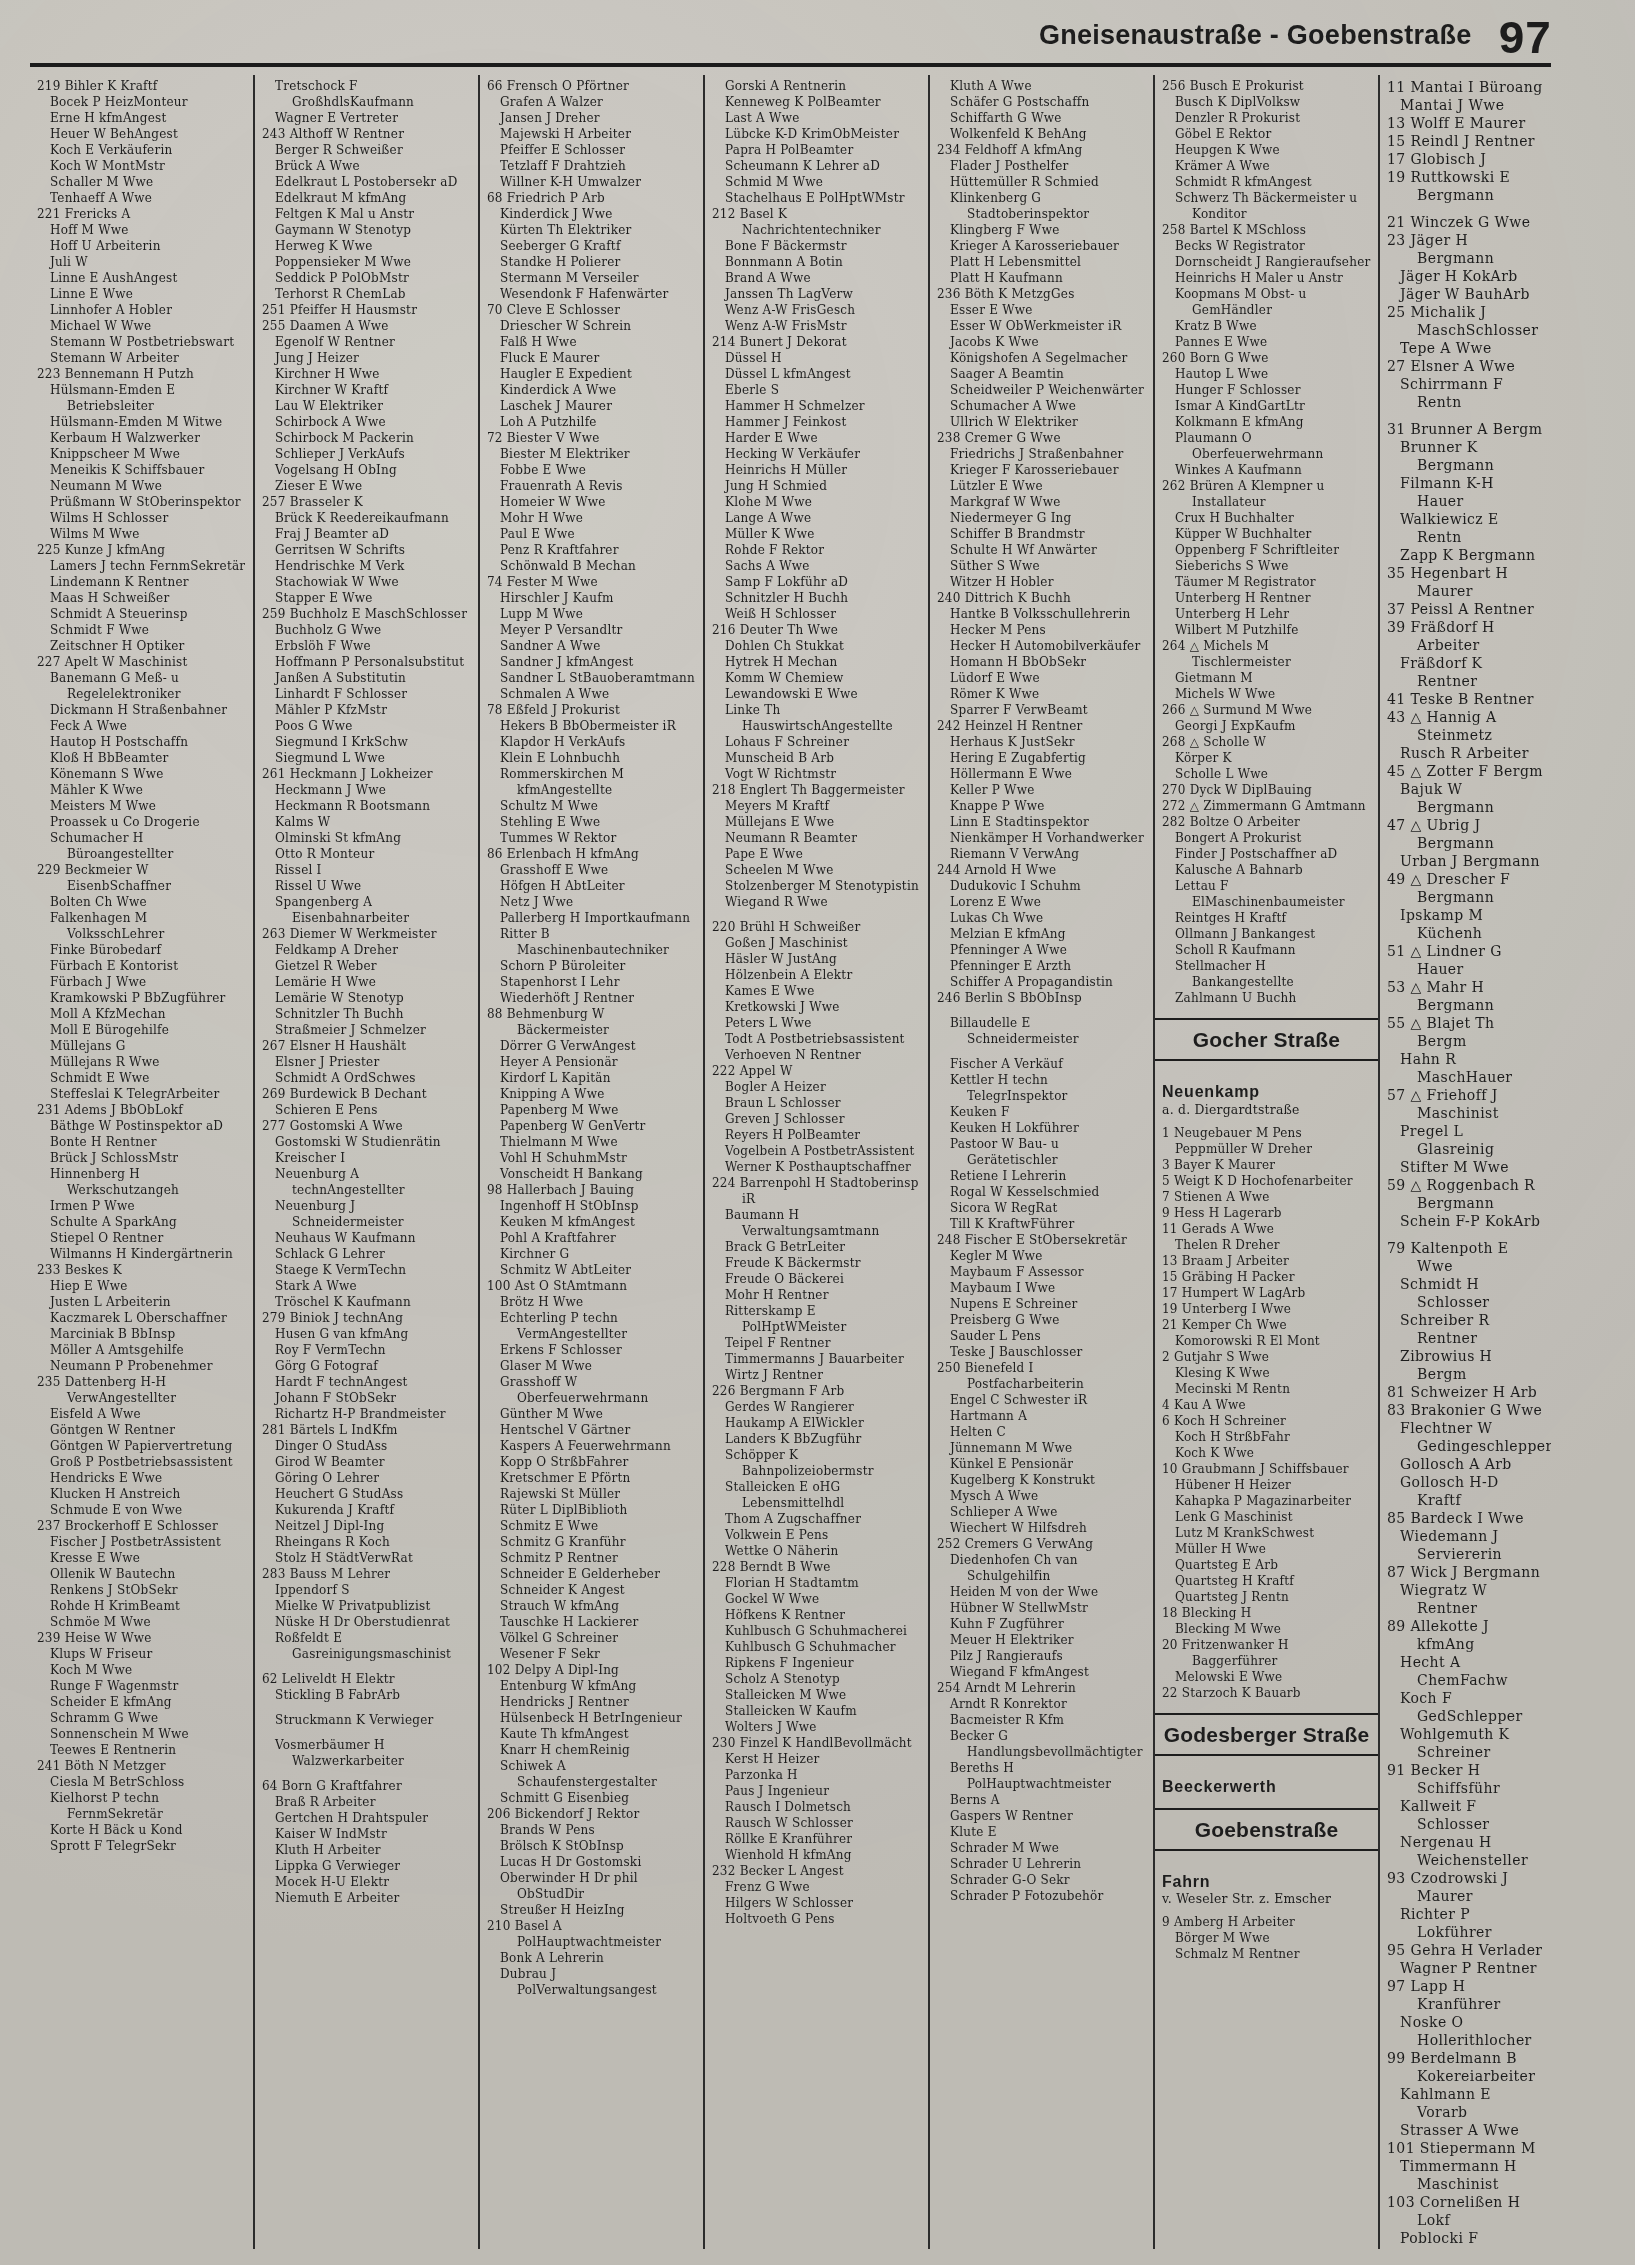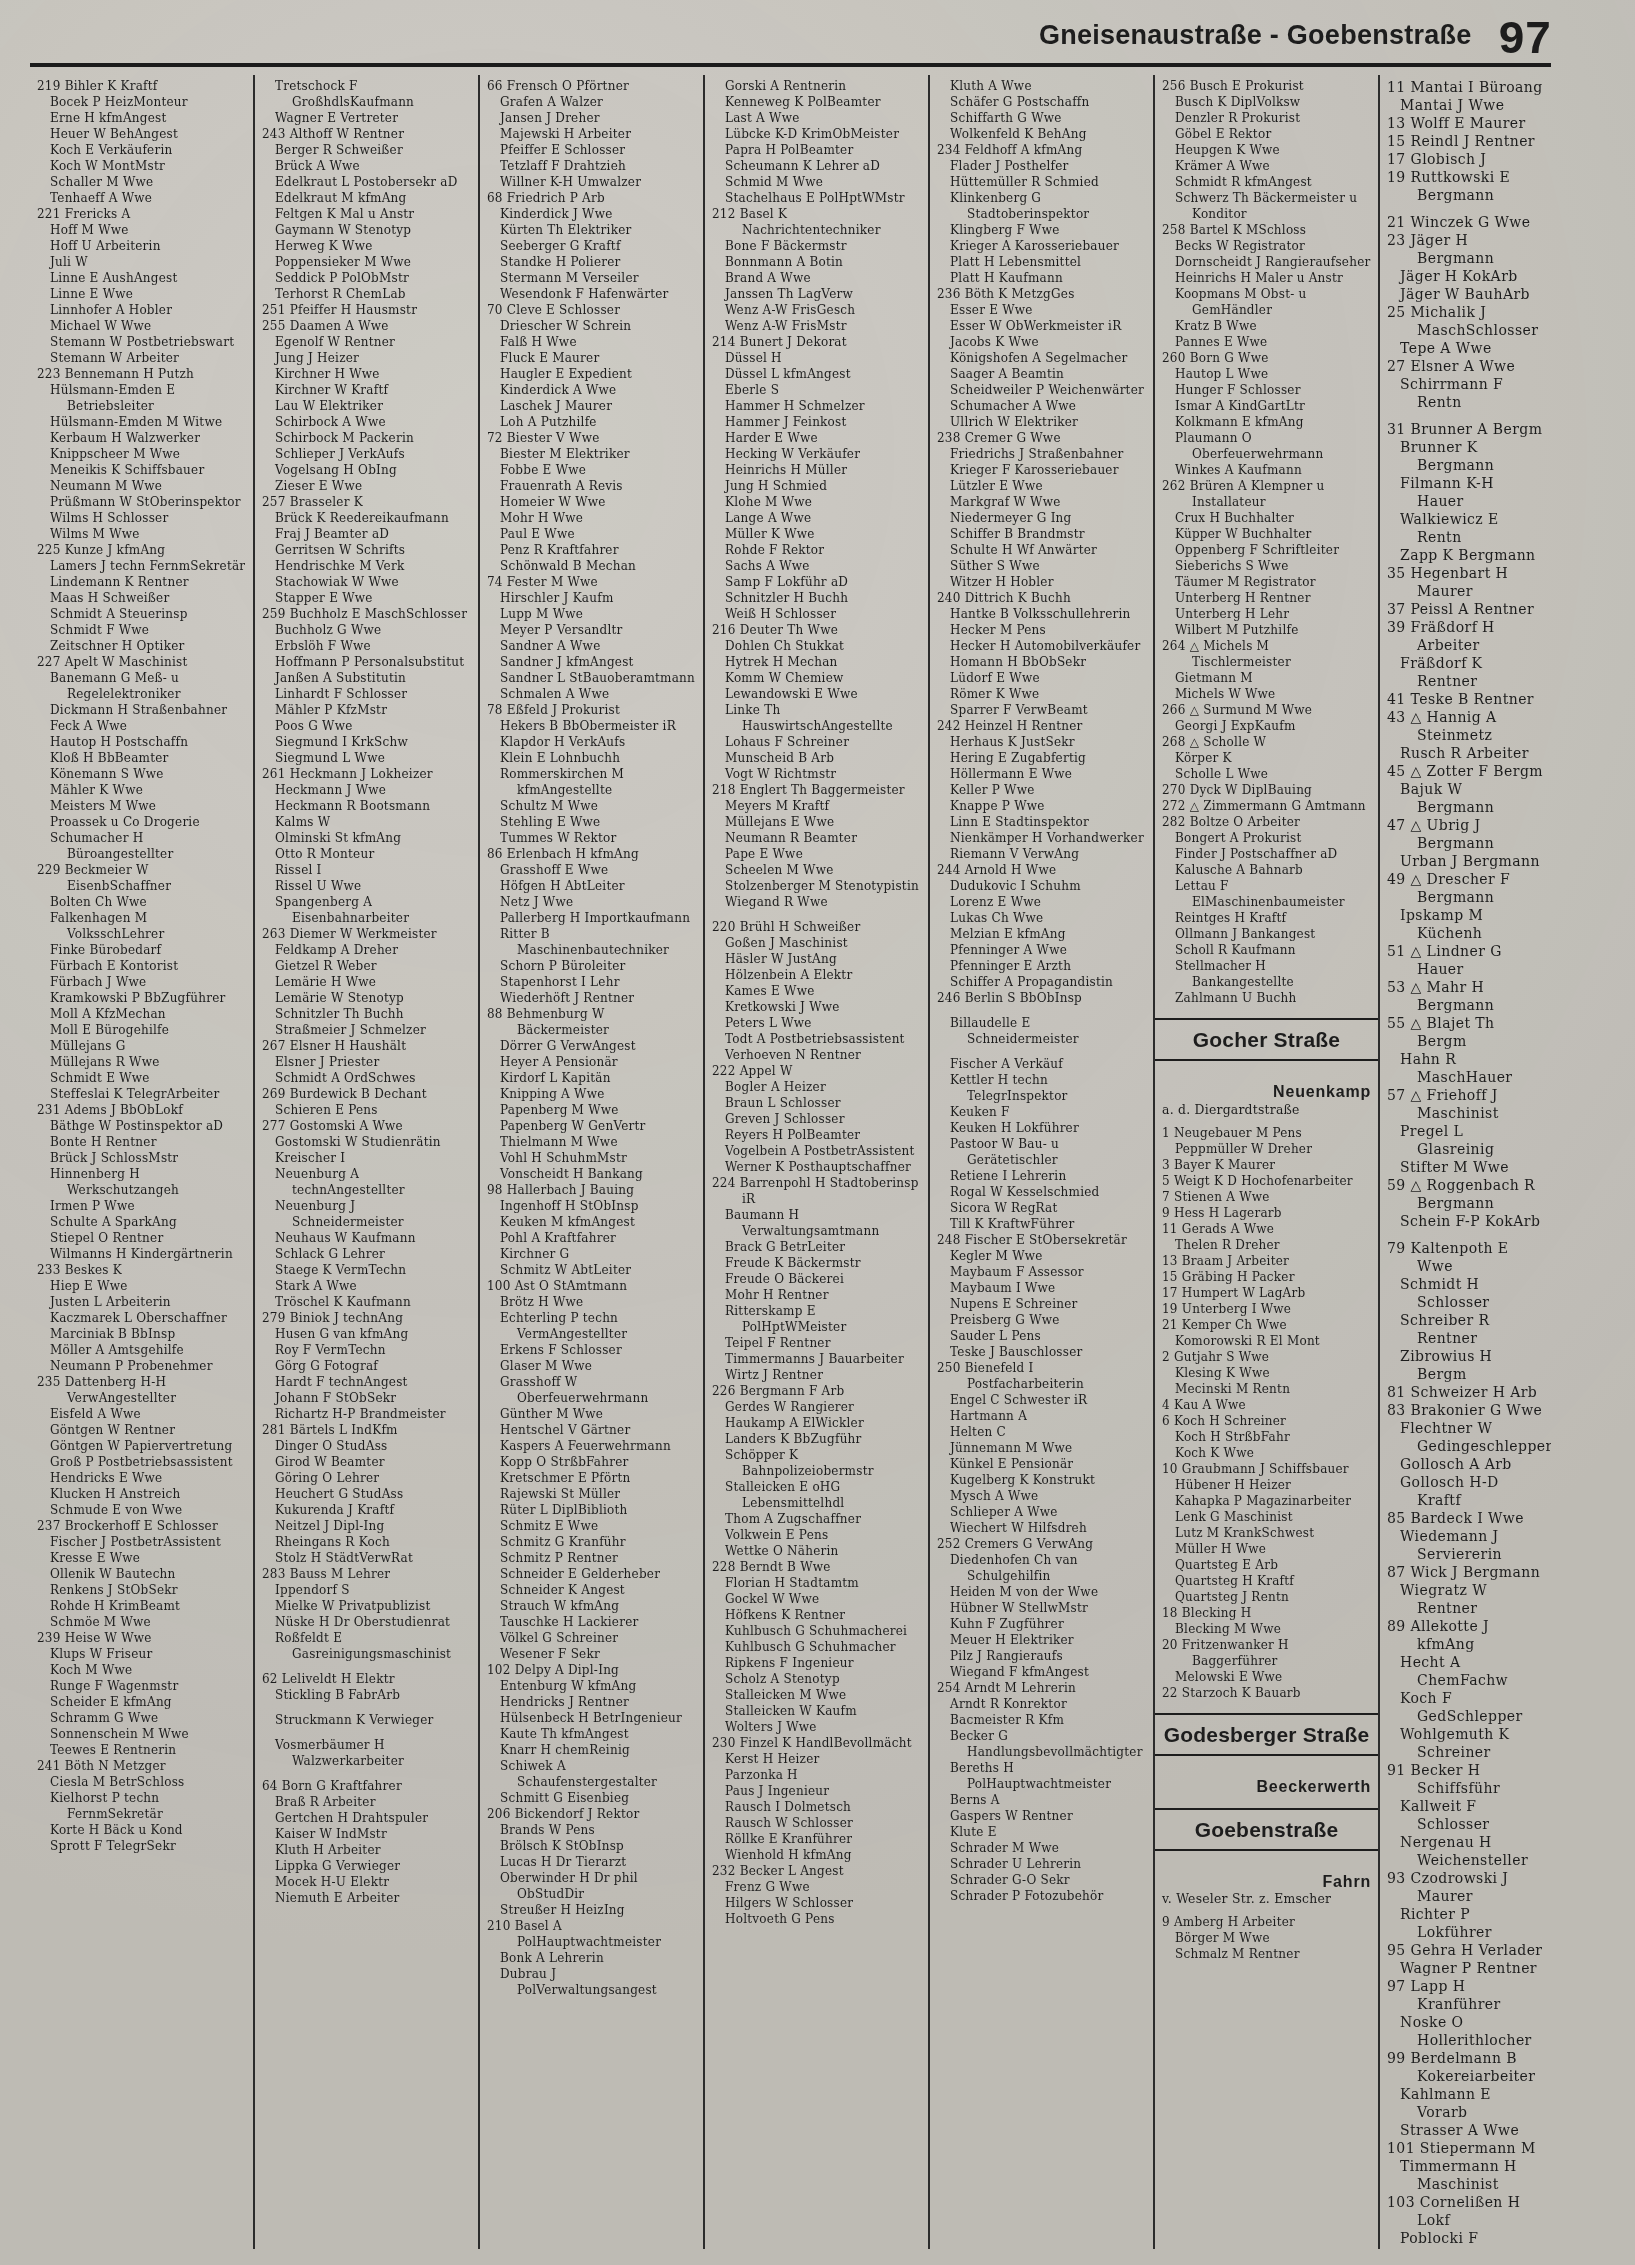--- a/index.html
+++ b/index.html
@@ -51,21 +51,21 @@
   .gap{height:9px;}
   .sh{
     font-family:"Liberation Sans",sans-serif;font-weight:bold;
     font-size:21px;line-height:1.05;text-align:center;
     border-top:2px solid #1d1d1d;border-bottom:2px solid #1d1d1d;
     padding:9px 0 8px;margin:12px -7px 22px;
     letter-spacing:.01em;white-space:nowrap;
   }
   .ssub{
     font-family:"Liberation Sans",sans-serif;font-weight:bold;
-    font-size:16px;line-height:1.15;text-align:right;
+    font-size:16px;line-height:1.15;text-align:left;
     margin-top:5px;letter-spacing:.05em;
   }
   .snote{font-size:12.4px;margin-bottom:7px;}
 </style>
 </head>
 <body>
 
 <div class="page">
   <div class="header-row">
     <div class="header-title">Gneisenaustraße - Goebenstraße</div>
@@ -389,21 +389,21 @@
         <div class="er">Entenburg W kfmAng</div>
         <div class="er">Hendricks J Rentner</div>
         <div class="er">Hülsenbeck H BetrIngenieur</div>
         <div class="er">Kaute Th kfmAngest</div>
         <div class="er">Knarr H chemReinig</div>
         <div class="er">Schiwek A Schaufenstergestalter</div>
         <div class="er">Schmitt G Eisenbieg</div>
         <div class="en">206 Bickendorf J Rektor</div>
         <div class="er">Brands W Pens</div>
         <div class="er">Brölsch K StObInsp</div>
-        <div class="er">Lucas H Dr Tierarzt</div>
+        <div class="er">Lucas H Dr Gostomski</div>
         <div class="er">Oberwinder H Dr phil ObStudDir</div>
         <div class="er">Streußer H HeizIng</div>
         <div class="en">210 Basel A PolHauptwachtmeister</div>
         <div class="er">Bonk A Lehrerin</div>
         <div class="er">Dubrau J PolVerwaltungsangest</div>
       </div>
       <div class="col">
         <div class="er">Gorski A Rentnerin</div>
         <div class="er">Kenneweg K PolBeamter</div>
         <div class="er">Last A Wwe</div>

